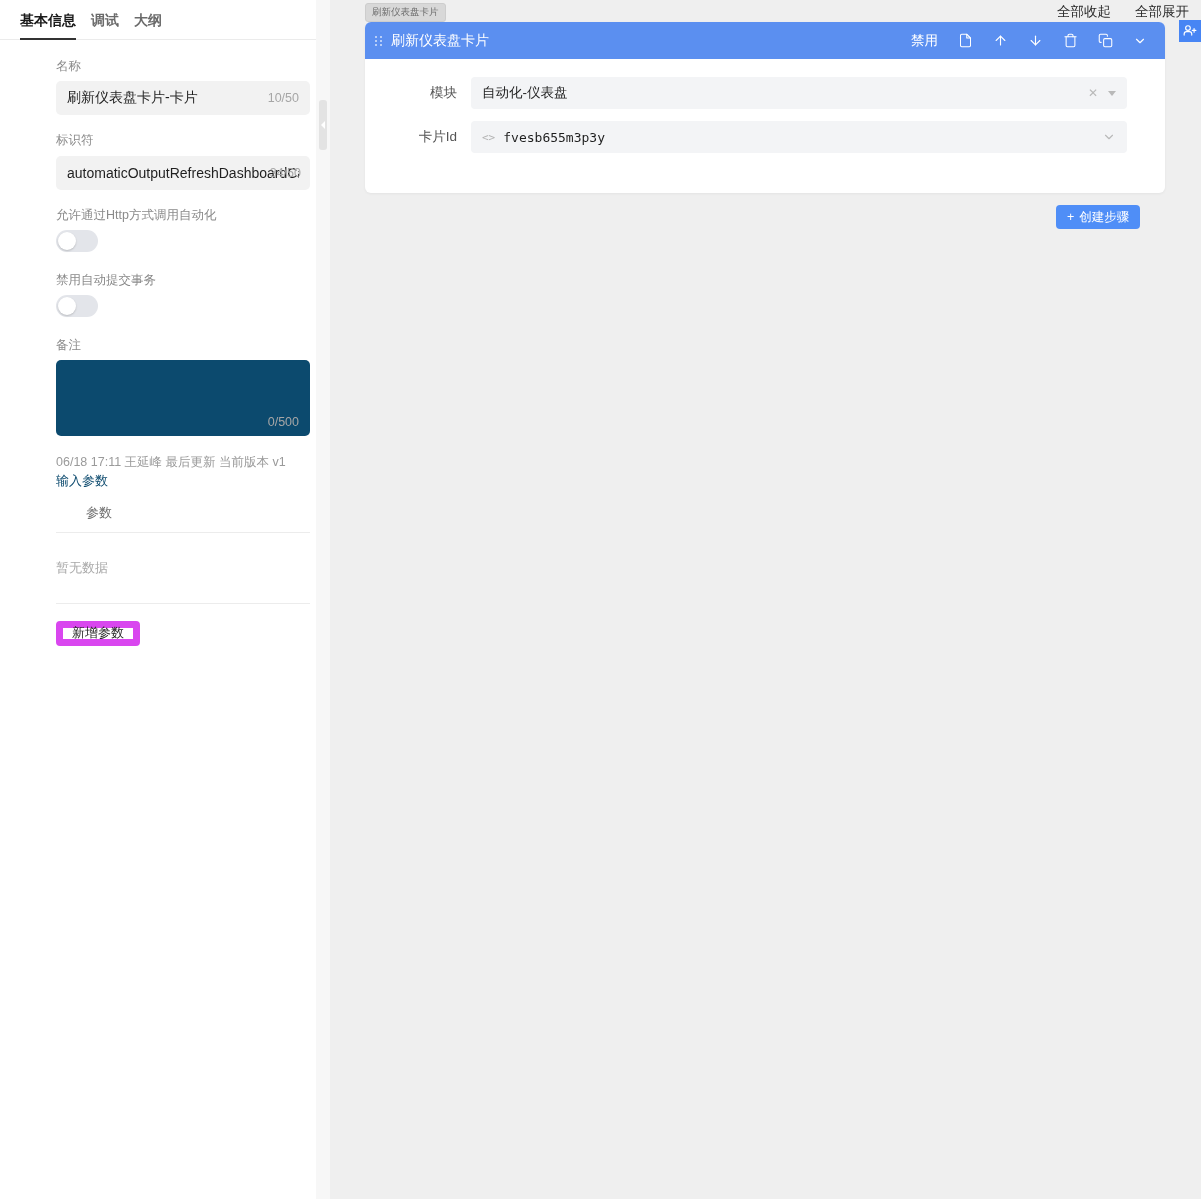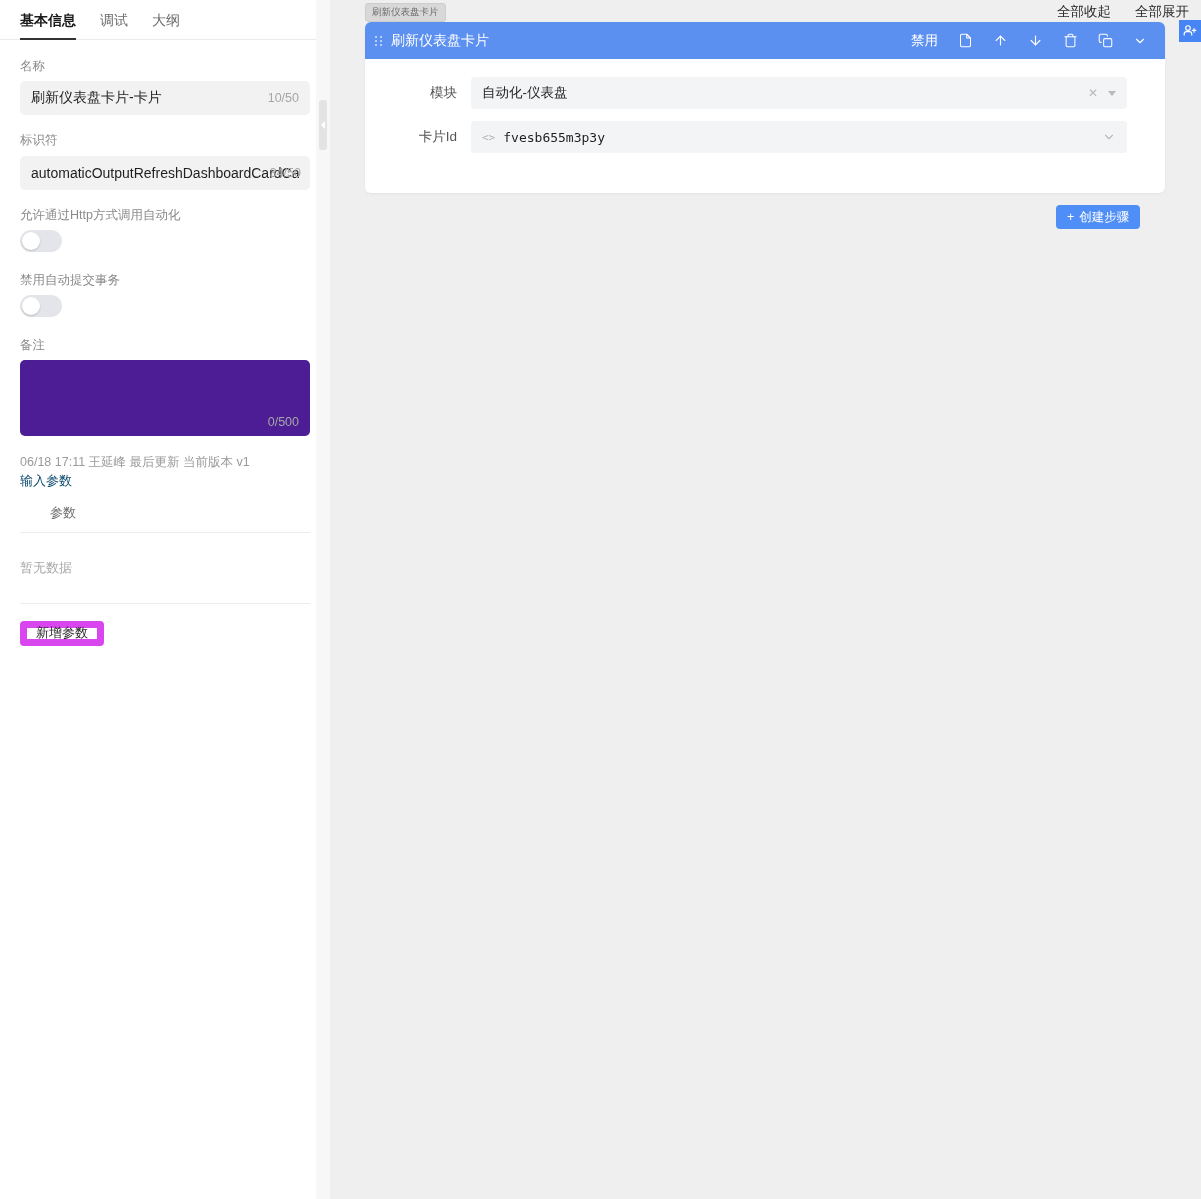--- a/index.html
+++ b/index.html
@@ -17,35 +17,35 @@
     background: #ffffff;
     position: relative;
     flex: 0 0 330px;
     overflow: hidden;
   }
   #tabs {
     display: flex; align-items: flex-end;
     height: 40px;
     padding: 0 20px;
     border-bottom: 1px solid #ebebeb;
-    gap: 24px;
+    gap: 15px;
   }
   .tab {
     font-size: 14px; color: #6b6b6b;
     padding-bottom: 9px;
-    position: relative; cursor: pointer; white-space: nowrap;
+    position: relative; cursor: pointer; white-space: nowrap; font-weight: bold;
   }
   .tab.active { color: #1a1a1a; font-weight: bold; }
   .tab.active:after {
     content: ""; position: absolute;
     left: 0; right: 0; bottom: -1px;
     height: 2px; background: #333;
   }
 
-  #form-body { padding: 18px 20px 0 20px; }
+  #form-body { padding: 18px 20px 0 20px; margin-left: 36px; }
   .field-label {
     font-size: 12.5px; color: #8a8a8a;
     margin-bottom: 7px; line-height: 1.3;
   }
   .field-box {
     background: #f2f2f2;
     border-radius: 5px;
     height: 34px;
     display: flex; align-items: center;
     padding: 0 11px;
@@ -68,21 +68,21 @@
     position: relative; cursor: pointer;
     margin-bottom: 20px;
   }
   .switch .knob {
     position: absolute; top: 2px; left: 2px;
     width: 18px; height: 18px;
     background: #fff; border-radius: 50%;
     box-shadow: 0 1px 2px rgba(0,0,0,.18);
   }
   .textarea-box {
-    background: #4c1d95; border-radius: 5px;
+    background: #0c4a6e; border-radius: 5px;
     height: 76px; position: relative; margin-bottom: 18px;
   }
   .textarea-box .field-counter { bottom: 7px; right: 11px; }
 
   #meta-line {
     font-size: 12.5px; color: #9a9a9a;
     line-height: 1.35; margin-top: 10px;
   }
   #params-title { font-size: 13px; color: #0c4a6e; margin-top: 1px; }
 

